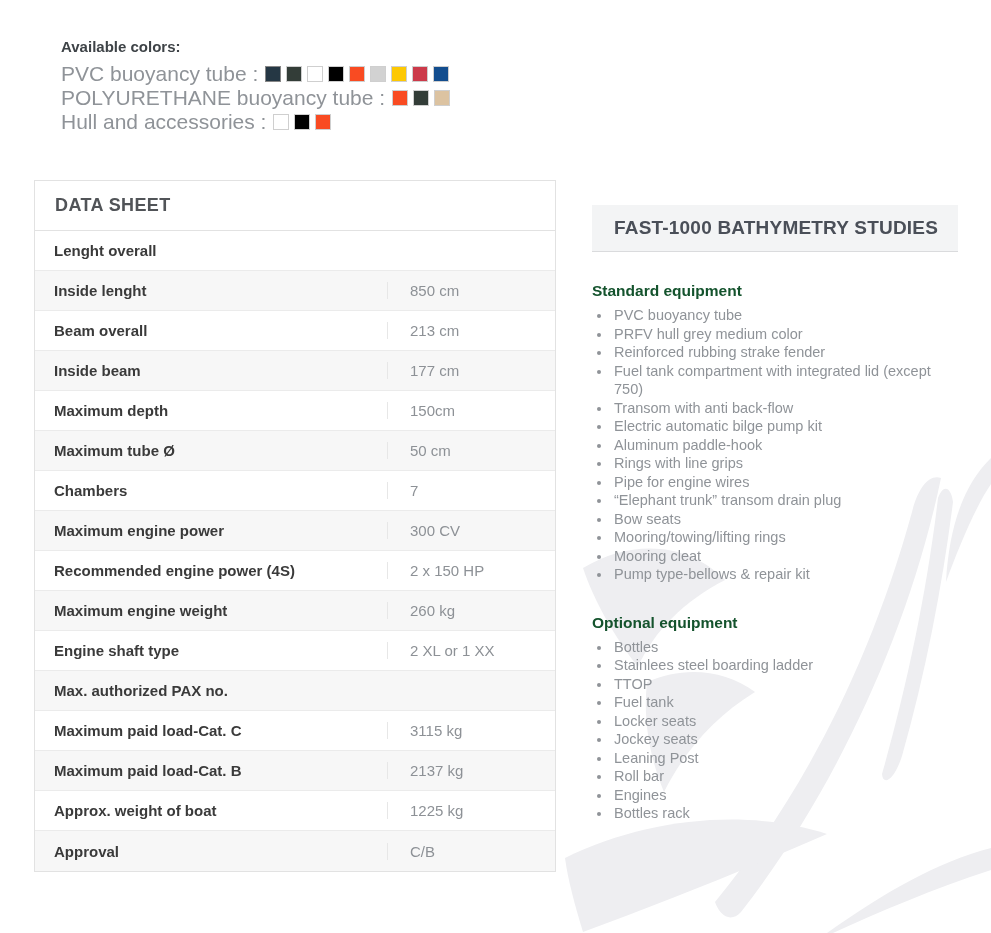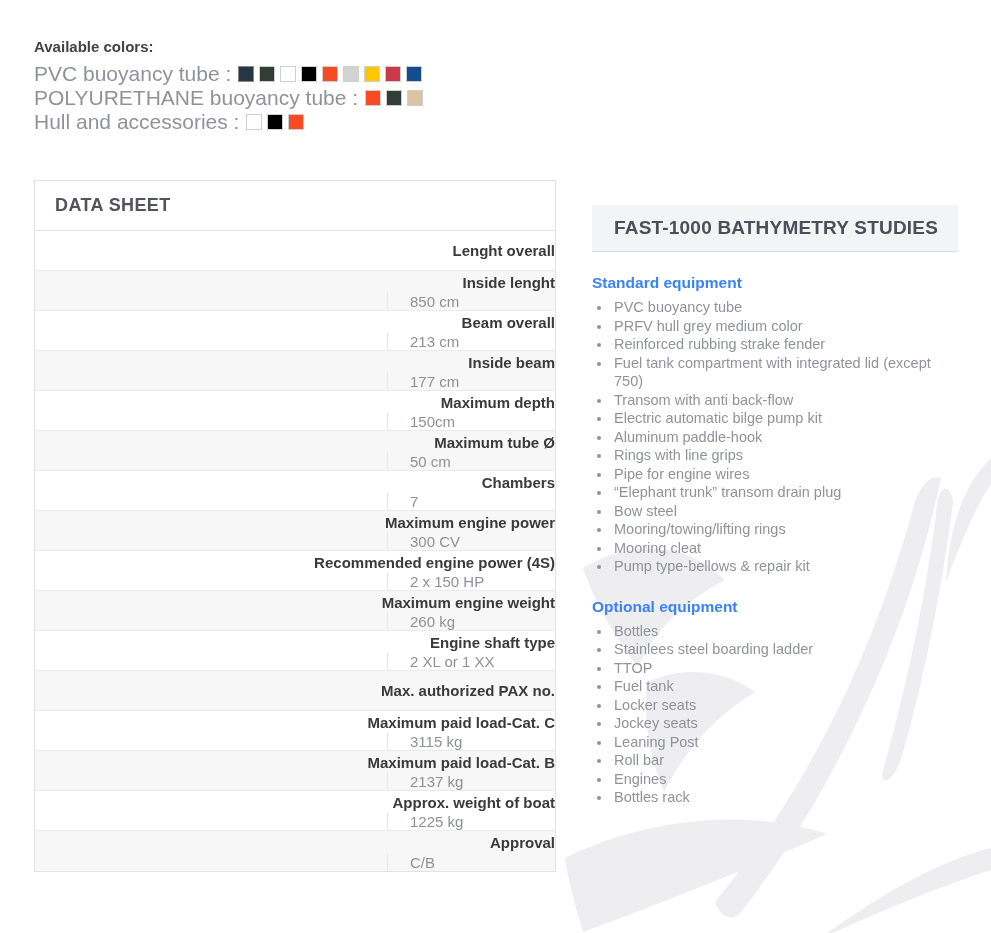--- a/index.html
+++ b/index.html
@@ -1,48 +1,48 @@
 <!DOCTYPE html>
 <html><head>
 <meta charset="utf-8">
 <style>
   * { margin:0; padding:0; box-sizing:border-box; }
   html,body { width:991px; height:933px; background:#ffffff;
     font-family:"Liberation Sans", sans-serif; overflow:hidden; position:relative; }
 
   
-  .colors-section { position:absolute; left:34px; top:38px; z-index:2; }
+  .colors-section { position:absolute; left:61px; top:38px; z-index:2; }
   .colors-title { font-size:15px; font-weight:bold; color:#3e4347; margin-bottom:9px; }
   .color-row { display:flex; align-items:center; height:20px; margin-bottom:4px;
     font-size:21px; color:#8f9398; }
   .swatches { display:flex; margin-left:7px; gap:5px; }
   .swatch { width:16px; height:16px; border:1px solid #cfcfcf; display:inline-block; }
   .swatch.selected { border:1px solid #878787; }
 
   
   .datasheet { position:absolute; left:34px; top:180px; width:522px;
     border:1px solid #e2e2e2; background:#fff; z-index:2; }
   .ds-header { height:50px; display:flex; align-items:center; padding-left:20px;
     border-bottom:1px solid #e2e2e2; font-size:18px; font-weight:700;
     letter-spacing:.4px; color:#515458; }
-  .ds-row { display:flex; align-items:flex-end; height:40px;
-    border-bottom:1px solid #ebebeb;flex-direction:column; }
+  .ds-row { display:flex; align-items:center; height:40px;
+    border-bottom:1px solid #ebebeb; }
   .ds-rows .ds-row:nth-of-type(even) { background:#f7f7f7; }
   .ds-rows .ds-row:last-of-type { border-bottom:none; }
   .ds-label { flex:1; display:flex; align-items:center; padding-left:19px;
     font-size:15px; font-weight:bold; color:#3a3a3a; }
   .ds-value { width:168px; display:flex; align-items:center; padding-left:22px;
     border-left:1px solid #e7e7e7; font-size:15px; color:#8d9196; }
 
   
   .product { position:absolute; left:592px; top:205px; width:366px; z-index:2; }
   .product-header { height:47px; background:#f3f4f5; border-bottom:1px solid #dadbdd;
     display:flex; align-items:center; padding-left:22px; font-size:19px;
     font-weight:700; color:#4a4f58; letter-spacing:.2px; }
-  .equip-title { margin:22px 0 6px 0; font-size:15.5px; font-weight:700; color:#3b82f6; }
+  .equip-title { margin:30px 0 6px 0; font-size:15.5px; font-weight:700; color:#14532d; }
   .equip-list { margin:0 0 4px 0; padding-left:20px; list-style:disc;
     color:#8f9398; font-size:14.5px; line-height:18.5px; }
   .equip-item { padding-left:2px; }
 
   
   .watermark { position:absolute; left:565px; top:440px; z-index:0; }
 </style>
 </head>
 <body>
 
@@ -213,21 +213,21 @@
       <li class="equip-item">Electric automatic bilge pump kit</li>
 
       <li class="equip-item">Aluminum paddle-hook</li>
 
       <li class="equip-item">Rings with line grips</li>
 
       <li class="equip-item">Pipe for engine wires</li>
 
       <li class="equip-item">“Elephant trunk” transom drain plug</li>
 
-      <li class="equip-item">Bow steel</li>
+      <li class="equip-item">Bow seats</li>
 
       <li class="equip-item">Mooring/towing/lifting rings</li>
 
       <li class="equip-item">Mooring cleat</li>
 
       <li class="equip-item">Pump type-bellows &amp; repair kit</li>
     </ul>
 
   <div class="equip-title">Optional equipment</div>
   <ul class="equip-list">

